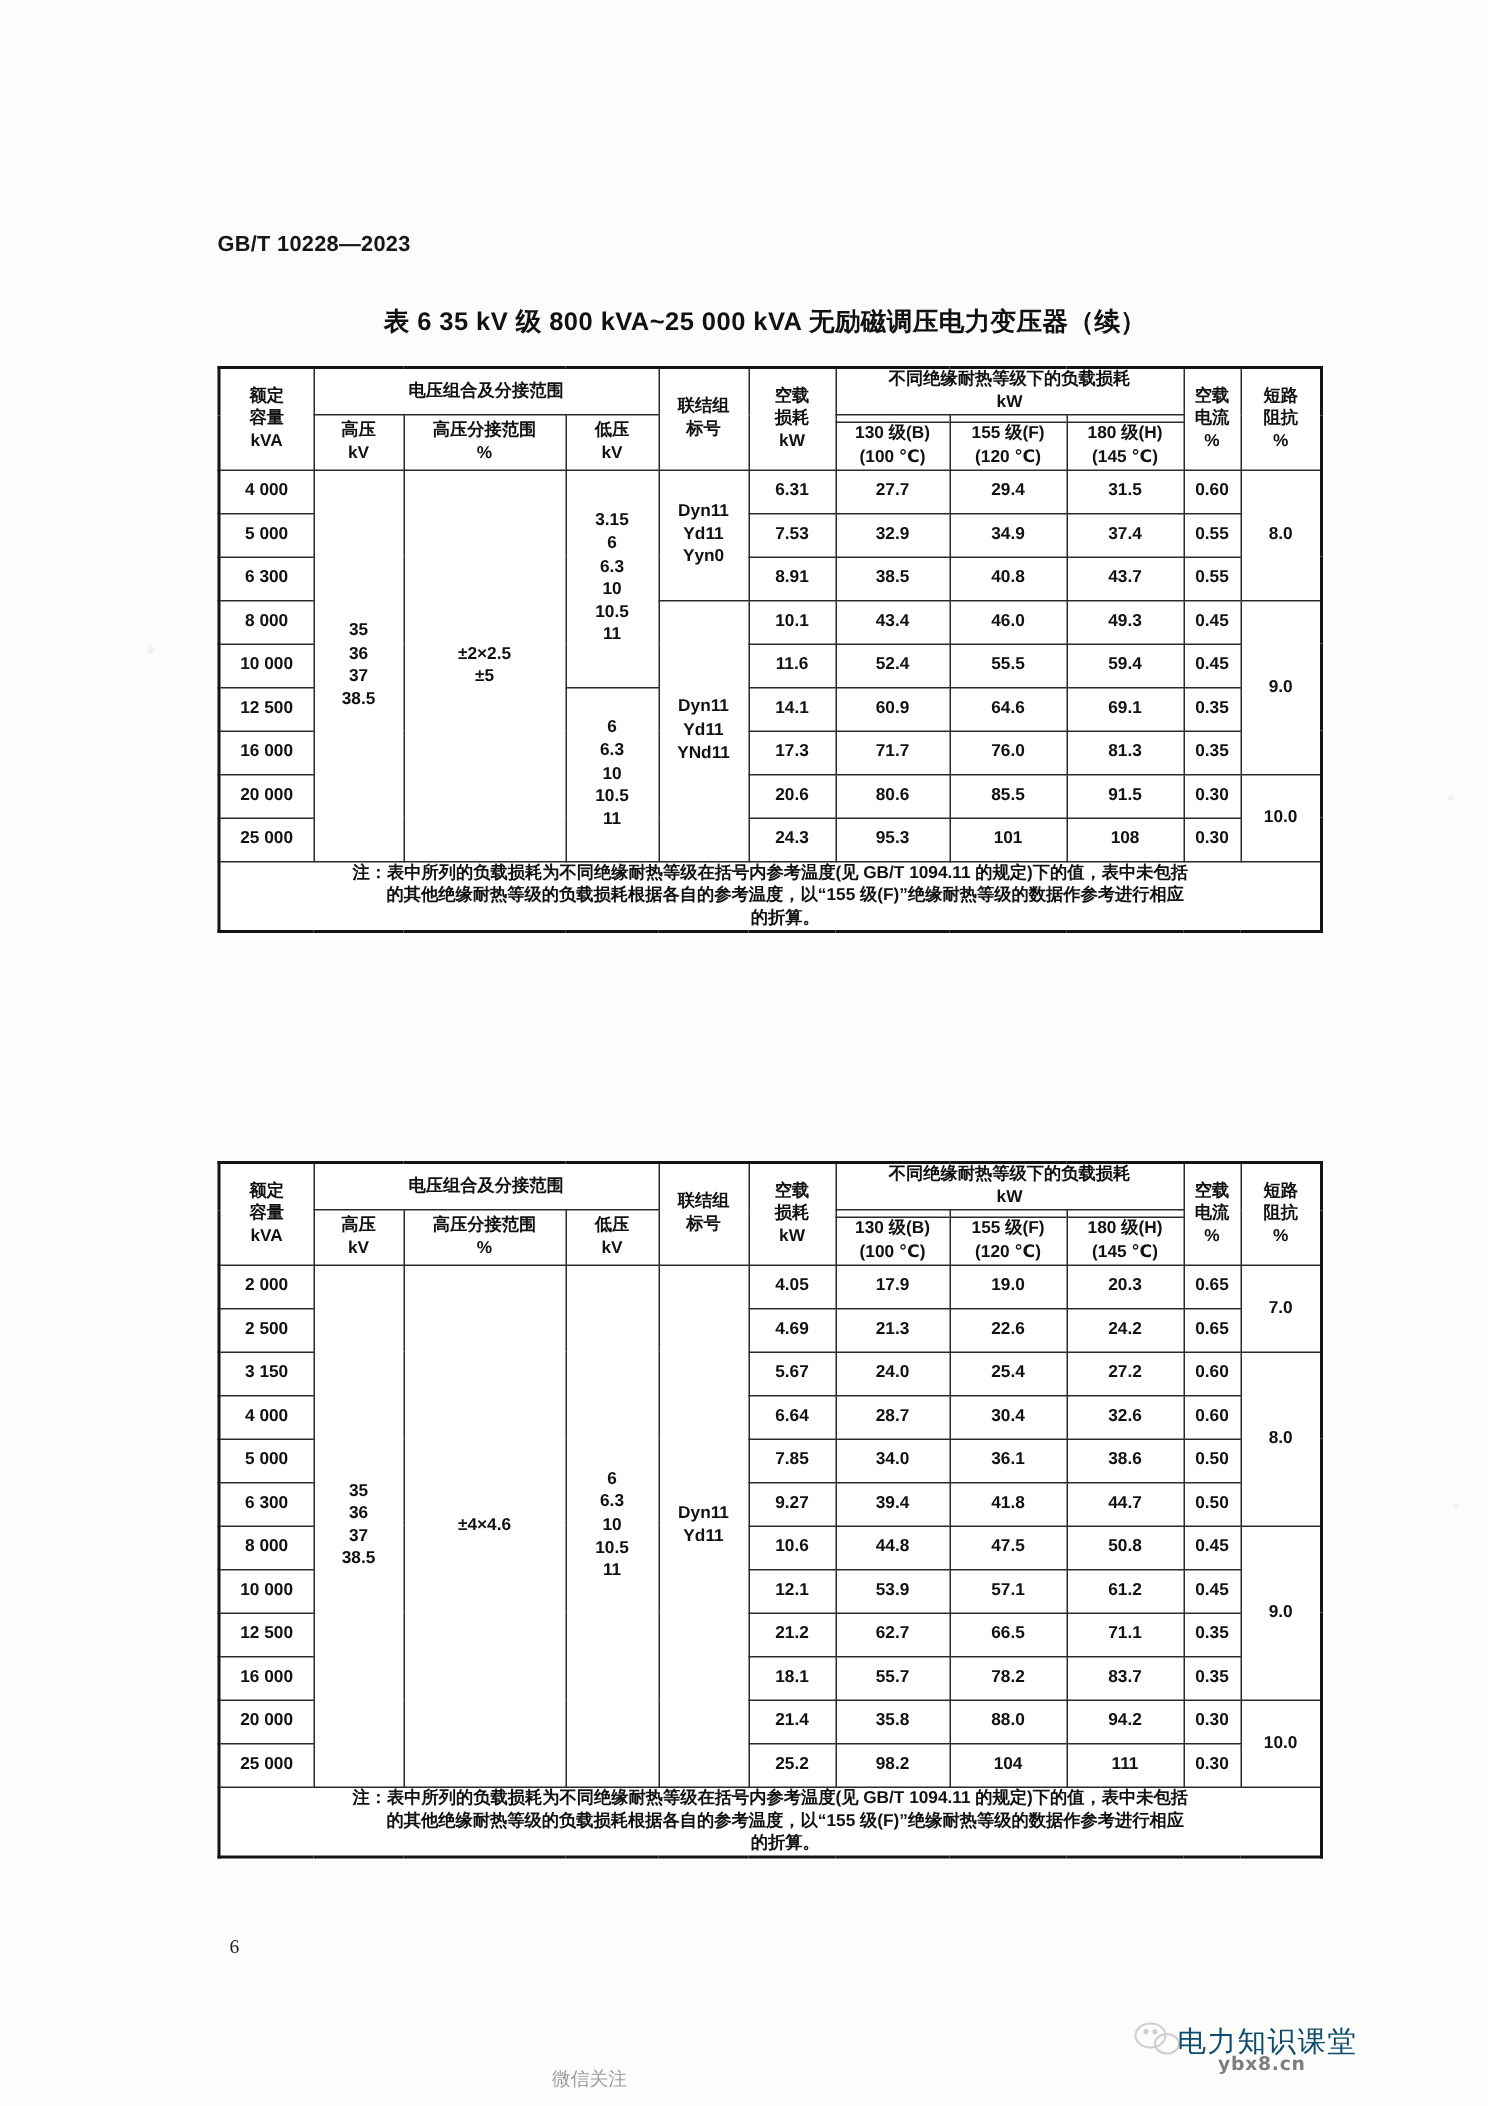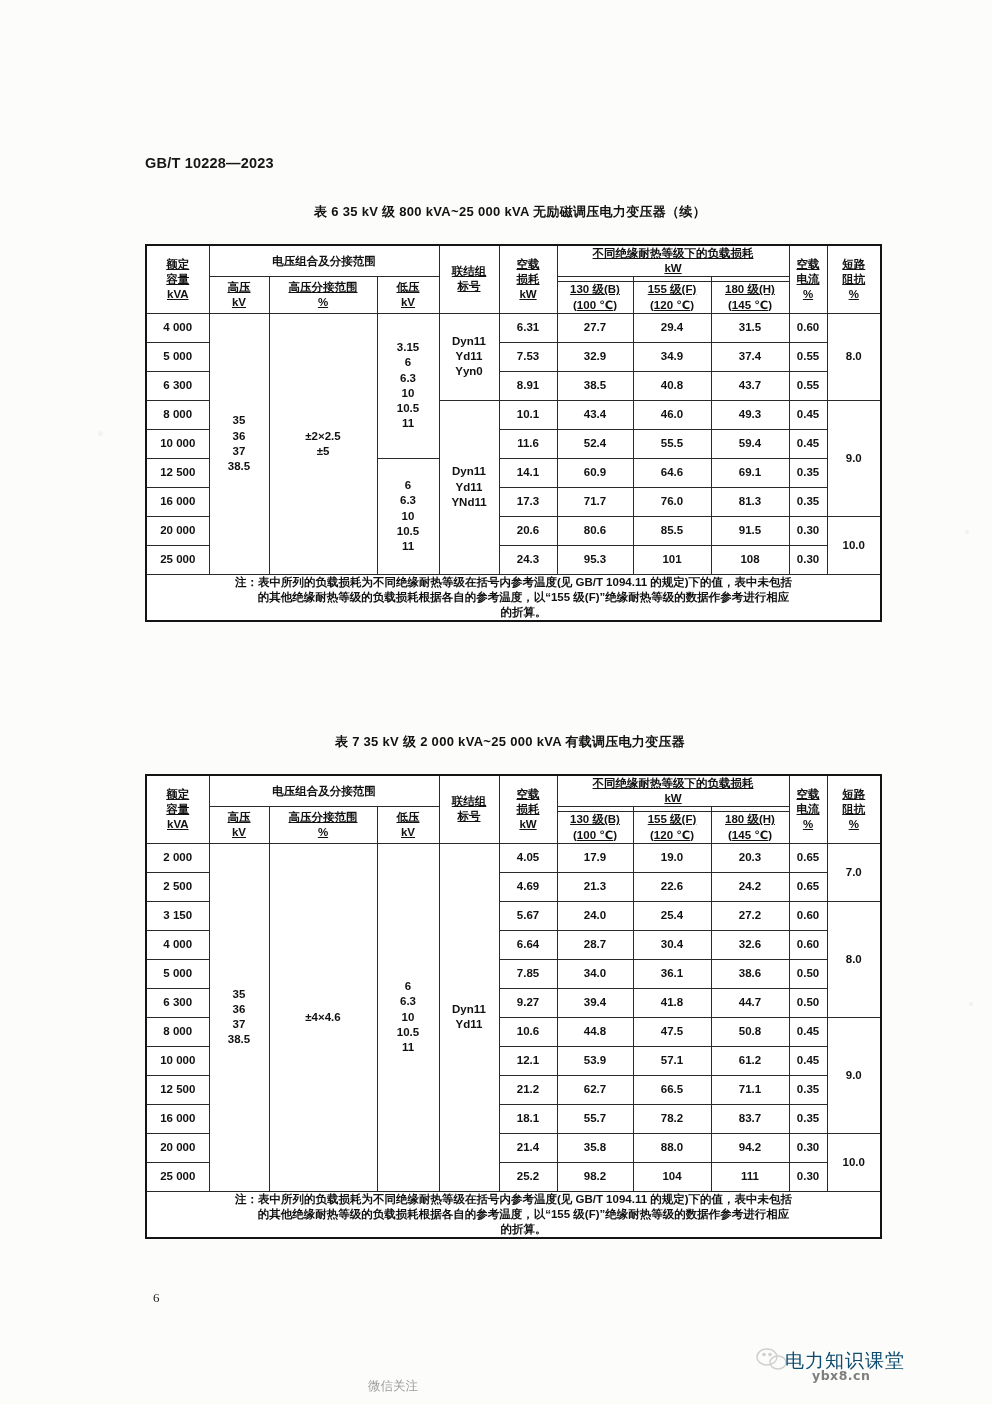--- a/index.html
+++ b/index.html
@@ -34,21 +34,21 @@
     color: #161616;
   }
 
   .tbl-title {
     position: absolute;
     width: 740px;
     left: 140px;
     text-align: center;
     font-family: "Liberation Sans", "DejaVu Sans", sans-serif;
     font-weight: bold;
-    font-size: 13px;
+    font-size: 17px;
     color: #111;
     letter-spacing: 0.3px;
   }
   #title6 { top: 203px; }
   #title7 { top: 733px; }
 
   .tbl-wrap {
     position: absolute;
     left: 145px;
     width: 715px;
@@ -77,21 +77,21 @@
     border: 2px solid #141414;
   }
   
   .tbl-wrap { box-sizing: border-box; }
 
   th.hd {
     font-size: 12px;
     font-weight: bold;
     padding: 2px 1px;
   }
-  th.hd .ln { display:block;text-decoration:underline; }
+  th.hd .ln { display:block; }
 
   td.num {
     font-size: 12px;
     font-weight: bold;
     height: 28px;
   }
   td.cap {
     font-size: 12px;
     font-weight: bold;
     height: 28px;
@@ -370,21 +370,20 @@
             <td class="note" colspan="11">
               <span class="nl">注：表中所列的负载损耗为不同绝缘耐热等级在括号内参考温度(见 GB/T 1094.11 的规定)下的值，表中未包括</span>
               <span class="nl ind">的其他绝缘耐热等级的负载损耗根据各自的参考温度，以“155 级(F)”绝缘耐热等级的数据作参考进行相应</span>
               <span class="nl ind">的折算。</span>
             </td>
           </tr>
         </tbody>
     </table>
   </div>
 
-  <div class="tbl-title" id="title7">表 7   35 kV 级 2 000 kVA~25 000 kVA 有载调压电力变压器</div>
 
   <div class="tbl-wrap" id="tbl7wrap">
     <table class="gbt">
       <colgroup>
         <col style="width:63px">
           <col style="width:60px">
           <col style="width:108px">
           <col style="width:62px">
         <col style="width:60px">
           <col style="width:58px">

